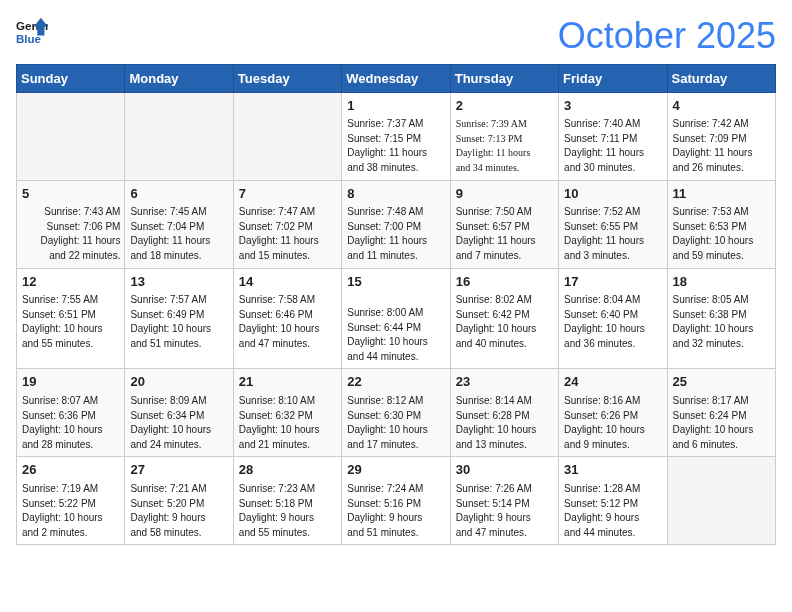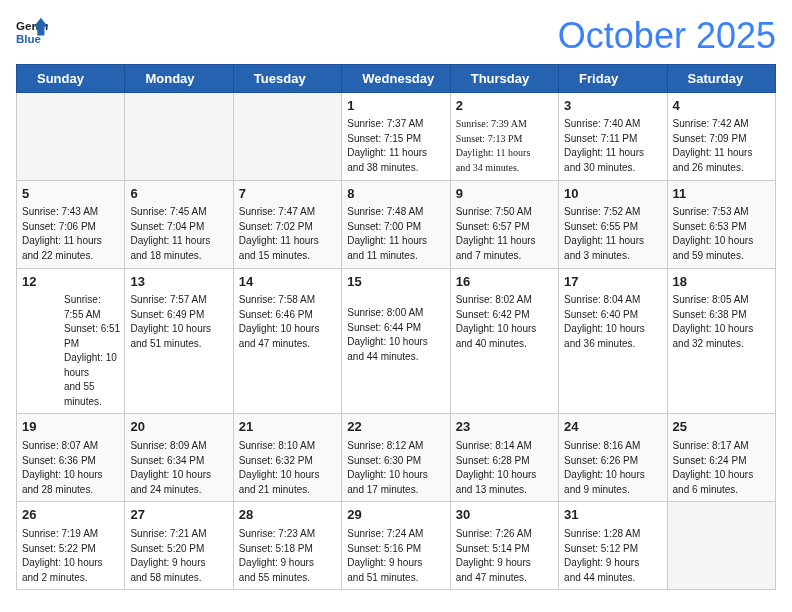--- a/index.html
+++ b/index.html
@@ -42,21 +42,21 @@
     table {
       width: 100%;
       border-collapse: collapse;
       table-layout: fixed;
     }
     th {
       background: #2563b0;
       color: #fff;
       font-size: 13px;
       font-weight: 600;
-      padding: 6px 20px;
+      padding: 6px 4px;
       text-align: left;
       border: 1px solid #1e4f9a;
     }
     td {
       border: 1px solid #ccc;
       vertical-align: top;
       padding: 4px 4px 4px 5px;
       height: 88px;
       background: #fff;
       font-size: 10.5px;
@@ -139,21 +139,21 @@
           <span class="day-num">4</span>
           <div class="day-info" style="white-space: pre-line;">Sunrise: 7:42 AM
 Sunset: 7:09 PM
 Daylight: 11 hours
 and 26 minutes.</div>
         </td>
       </tr>
       <tr>
         <td class="row-shaded">
           <span class="day-num">5</span>
-          <div class="day-info" style="white-space: pre-line;">Sunrise: 7:43 AM
+          <div class="day-info" style="white-space: pre-line; text-align: right;">Sunrise: 7:43 AM
 Sunset: 7:06 PM
 Daylight: 11 hours
 and 22 minutes.</div>
         </td>
         <td class="row-shaded">
           <span class="day-num">6</span>
           <div class="day-info" style="white-space: pre-line;">Sunrise: 7:45 AM
 Sunset: 7:04 PM
 Daylight: 11 hours
 and 18 minutes.</div>
@@ -190,21 +190,21 @@
           <span class="day-num">11</span>
           <div class="day-info" style="white-space: pre-line;">Sunrise: 7:53 AM
 Sunset: 6:53 PM
 Daylight: 10 hours
 and 59 minutes.</div>
         </td>
       </tr>
       <tr>
         <td>
           <span class="day-num">12</span>
-          <div class="day-info" style="white-space: pre-line; margin-left: 42px;">Sunrise: 7:55 AM
+          <div class="day-info" style="white-space: pre-line;">Sunrise: 7:55 AM
 Sunset: 6:51 PM
 Daylight: 10 hours
 and 55 minutes.</div>
         </td>
         <td>
           <span class="day-num">13</span>
           <div class="day-info" style="white-space: pre-line;">Sunrise: 7:57 AM
 Sunset: 6:49 PM
 Daylight: 10 hours
 and 51 minutes.</div>

